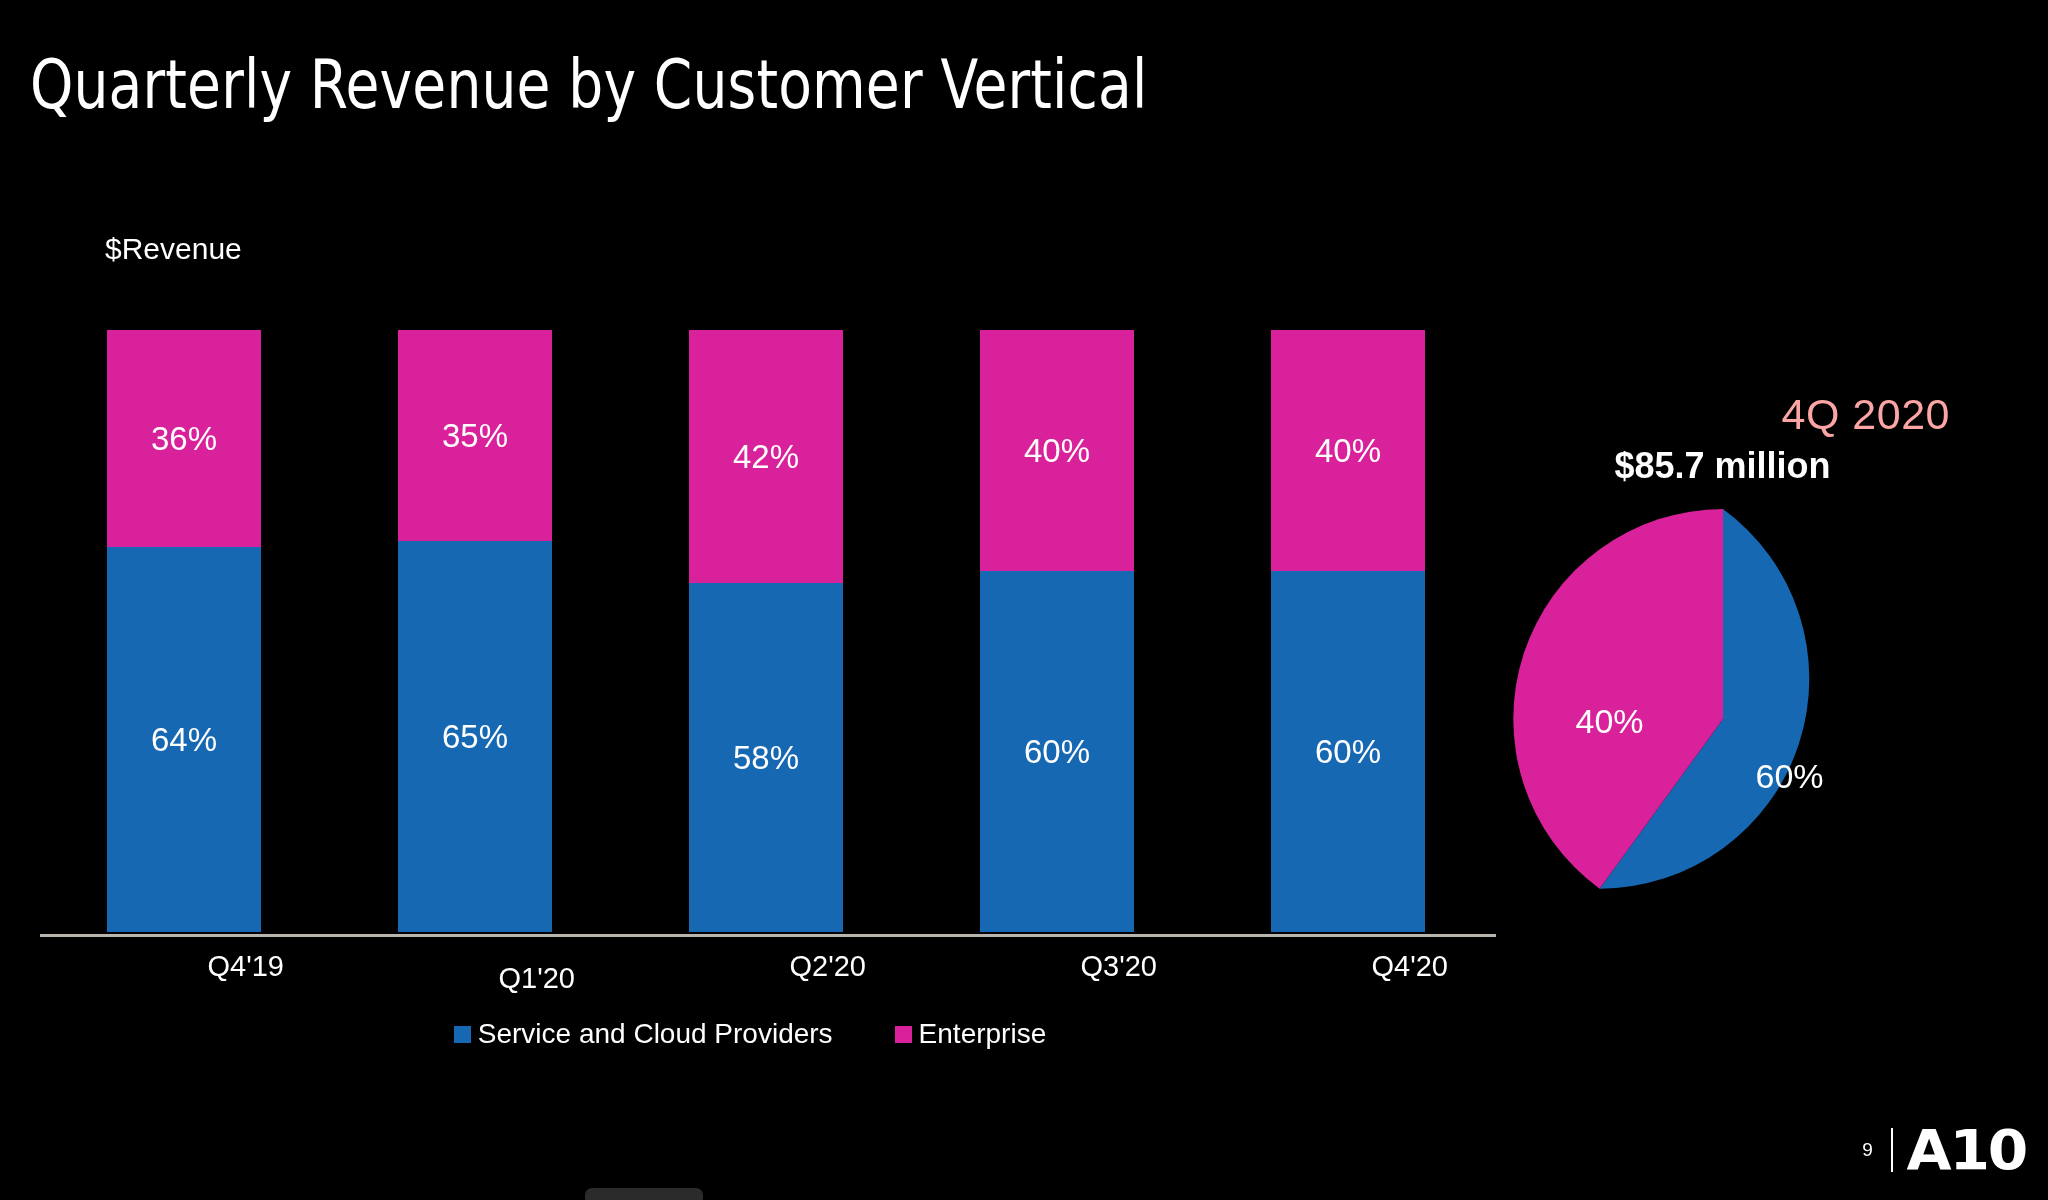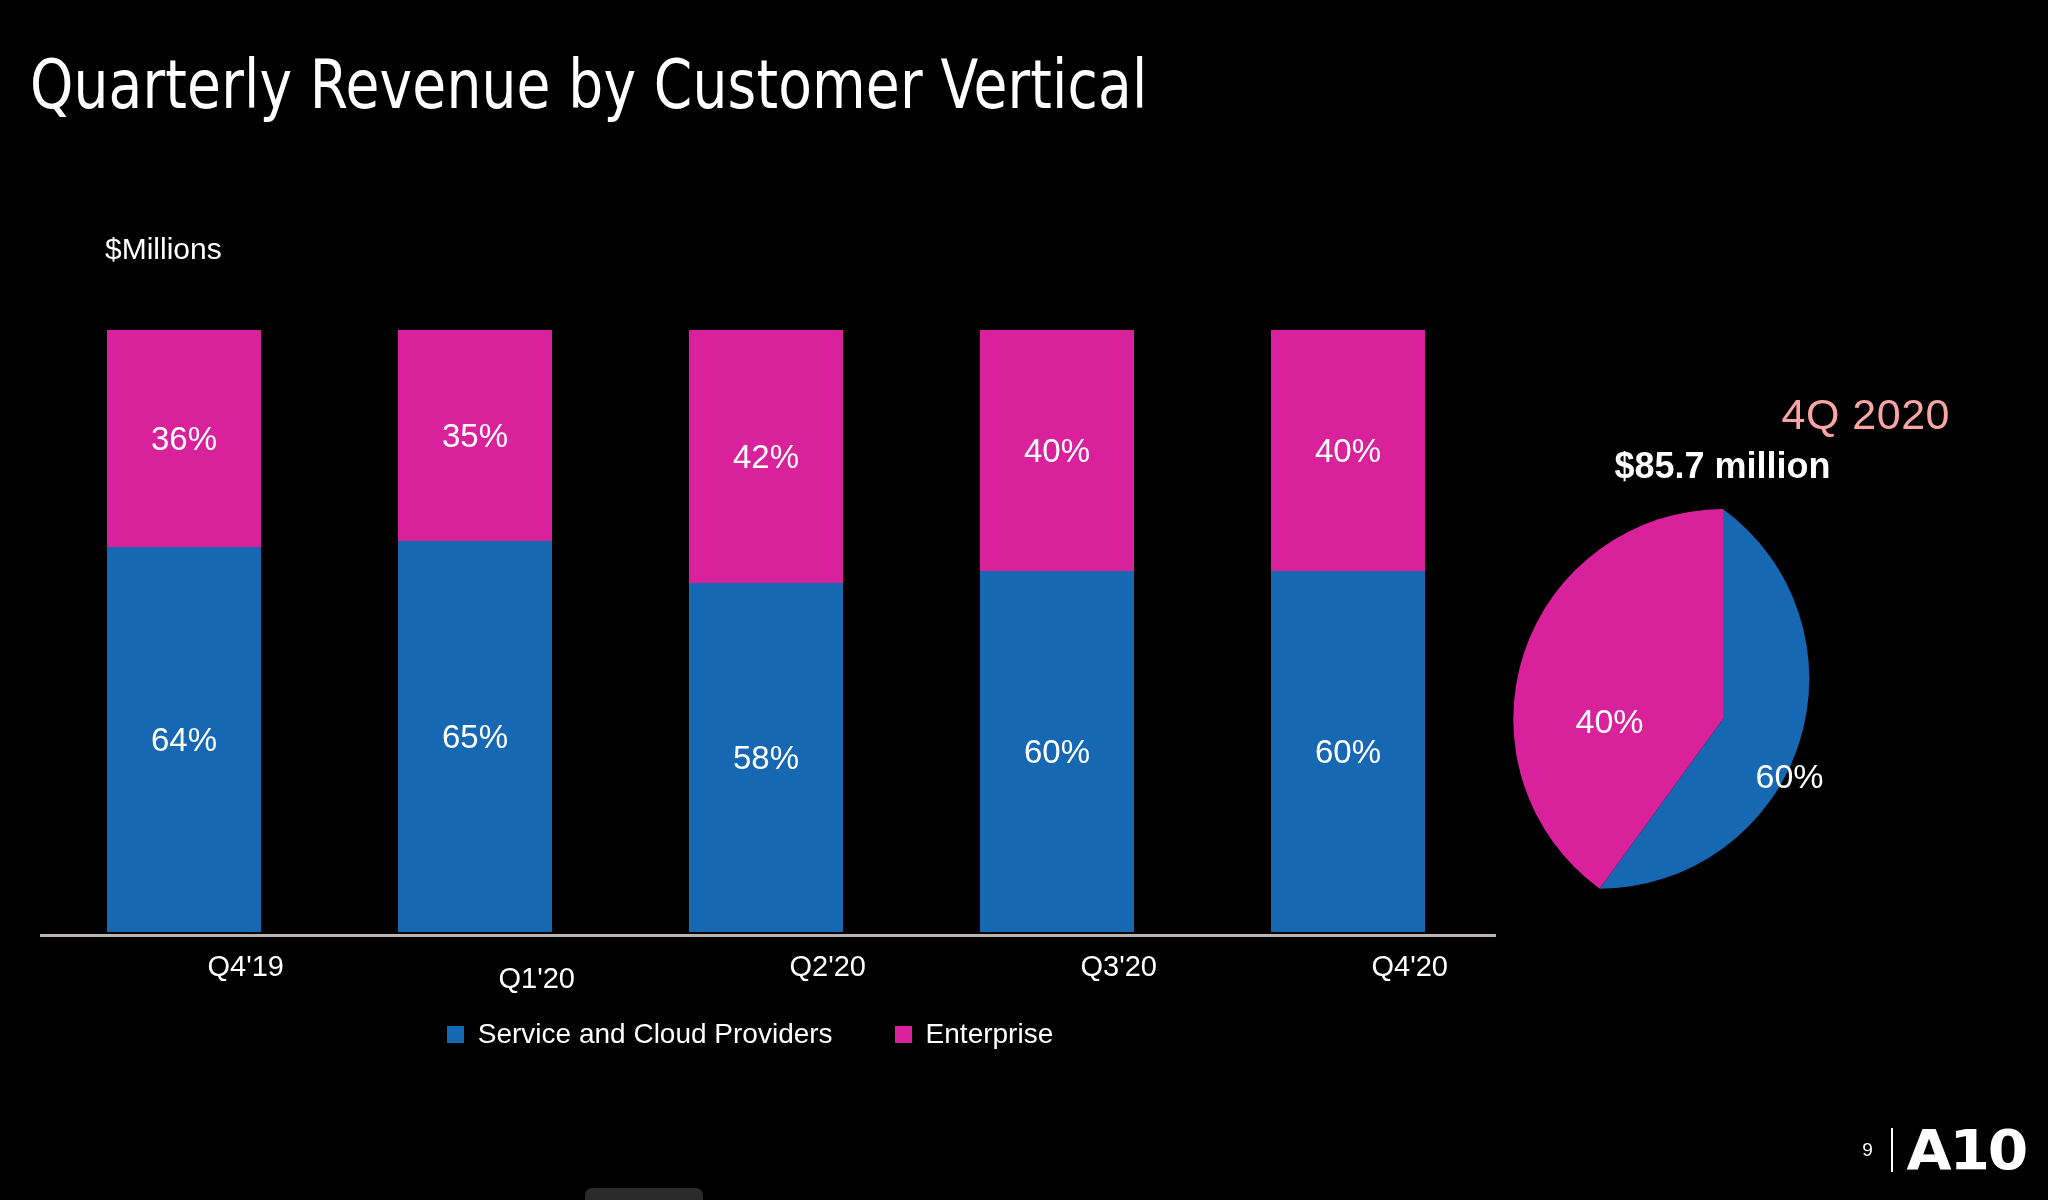--- a/index.html
+++ b/index.html
@@ -89,21 +89,21 @@
     left:0; top:1018px;
     width:1500px;
     display:flex;
     justify-content:center;
     align-items:center;
     gap:62px;
   }
   .legend-item {
     display:flex;
     align-items:center;
-    gap:14px;
+    gap:7px;
     font-size:28px;
     color:#ffffff;
   }
   .legend-swatch {
     width:17px; height:17px;
     display:inline-block;
   }
 
   
   #pie-block {
@@ -174,21 +174,21 @@
     border-radius:7px 7px 0 0;
   }
 </style>
 </head>
 <body>
 
 <div id="slide">
 
   <div id="title">Quarterly Revenue by Customer Vertical</div>
 
-  <div id="units">$Millions</div>
+  <div id="units">$Revenue</div>
 
   <div id="barplot">
 
     <div class="bar-col" style="left:107px;">
       <div class="seg seg-ent" style="height:36%;background:#D8219A;">
         <span class="seg-label">36%</span>
       </div>
       <div class="seg seg-scp" style="height:64%;background:#1668B3;">
         <span class="seg-label">64%</span>
       </div>

